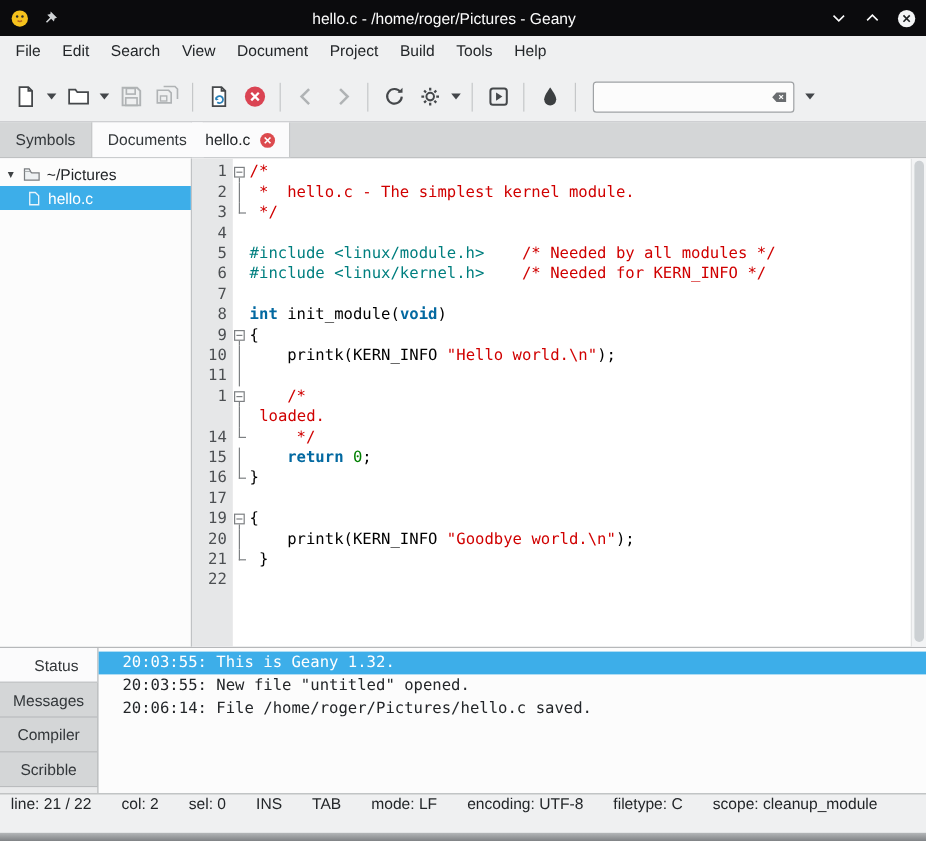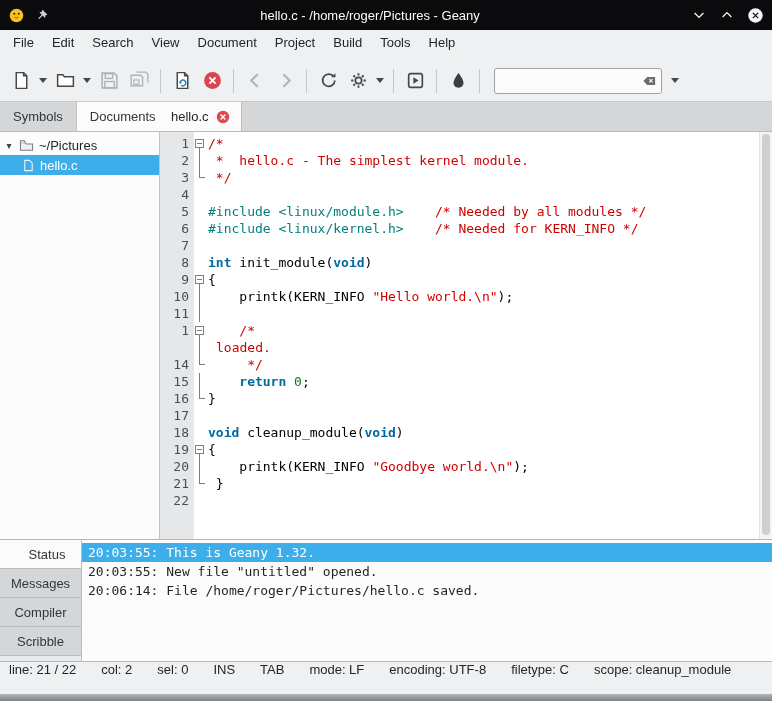--- a/index.html
+++ b/index.html
@@ -71,21 +71,21 @@
   .vscroll { position:absolute; right:0; top:0; bottom:0; width:13px; background:#f3f4f5; border-left:1px solid #e2e3e4; }
   .vthumb { position:absolute; left:2px; right:2px; top:2px; bottom:4px; background:#ccd0d3; border-radius:5px; }
 
   
   .msgwin { height:122px; flex:0 0 122px; display:flex; border-top:1px solid #b6b8ba; background:#fcfcfc; min-height:0; }
   .msg-tabs { width:82px; flex:0 0 82px; display:flex; flex-direction:column; background:#d4d6d7; border-right:1px solid #babcbe; }
   .mtab { height:29px; display:flex; align-items:center; justify-content:center; border-bottom:1px solid #babcbe; color:#33373a; }
   .mtab.active { background:#fbfbfc;padding-left:13px; }
   .msg-tabs-filler { flex:1; background:#e9eaeb; }
   .msg-body { flex:1; font-family:"DejaVu Sans Mono", monospace; font-size:13px; padding-top:3px; overflow:hidden; }
-  .msg-row { height:19px; line-height:19px; padding-left:6px; white-space:pre; }
+  .msg-row { height:19px; line-height:19px; padding-left:20px; white-space:pre; }
   .msg-row.sel { background:#3daee9; color:#ffffff; }
 
   
   .statusbar { height:33px; flex:0 0 33px; display:flex; gap:25px; background:#eff0f1; border-top:1px solid #b6b8ba; padding:0 9px; }
   .window-footer { height:7px; flex:0 0 7px; background:linear-gradient(#b4b7b9,#7e8184); }
 </style>
 </head>
 <body>
 
 <div class="window">
@@ -309,21 +309,20 @@
           <div class="crow"><span class="lnum">8</span><span class="fold"></span><span class="ctext"><span class="c-kw">int</span><span class="c-pl"> init_module(</span><span class="c-kw">void</span><span class="c-pl">)</span></span></div>
           <div class="crow"><span class="lnum">9</span><span class="fold"><i class="boxsq"></i><i class="vtail"></i></span><span class="ctext"><span class="c-pl">{</span></span></div>
           <div class="crow"><span class="lnum">10</span><span class="fold fold-vline"></span><span class="ctext"><span class="c-pl">    printk(KERN_INFO </span><span class="c-st">"Hello world.\n"</span><span class="c-pl">);</span></span></div>
           <div class="crow"><span class="lnum">11</span><span class="fold fold-vline"></span><span class="ctext"></span></div>
           <div class="crow"><span class="lnum">1</span><span class="fold"><i class="boxsq"></i><i class="vtail"></i></span><span class="ctext"><span class="c-cm">    /*</span></span></div>
           <div class="crow"><span class="lnum"></span><span class="fold fold-vline"></span><span class="ctext" style="padding-left: 9px;"><span class="c-cm">loaded.</span></span></div>
           <div class="crow"><span class="lnum">14</span><span class="fold fold-corner"></span><span class="ctext"><span class="c-cm">     */</span></span></div>
           <div class="crow"><span class="lnum">15</span><span class="fold fold-vline"></span><span class="ctext"><span class="c-pl">    </span><span class="c-kw">return</span><span class="c-pl"> </span><span class="c-nb">0</span><span class="c-pl">;</span></span></div>
           <div class="crow"><span class="lnum">16</span><span class="fold fold-corner"></span><span class="ctext"><span class="c-pl">}</span></span></div>
           <div class="crow"><span class="lnum">17</span><span class="fold"></span><span class="ctext"></span></div>
-          <div class="crow"><span class="lnum">18</span><span class="fold"></span><span class="ctext"><span class="c-kw">void</span><span class="c-pl"> cleanup_module(</span><span class="c-kw">void</span><span class="c-pl">)</span></span></div>
           <div class="crow"><span class="lnum">19</span><span class="fold"><i class="boxsq"></i><i class="vtail"></i></span><span class="ctext"><span class="c-pl">{</span></span></div>
           <div class="crow"><span class="lnum">20</span><span class="fold fold-vline"></span><span class="ctext"><span class="c-pl">    printk(KERN_INFO </span><span class="c-st">"Goodbye world.\n"</span><span class="c-pl">);</span></span></div>
           <div class="crow"><span class="lnum">21</span><span class="fold fold-corner"></span><span class="ctext"><span class="c-pl"> }</span></span></div>
           <div class="crow"><span class="lnum">22</span><span class="fold"></span><span class="ctext"></span></div>
         </div>
       <div class="vscroll">
         <div class="vthumb"></div>
       </div>
     </div>
   </div>

